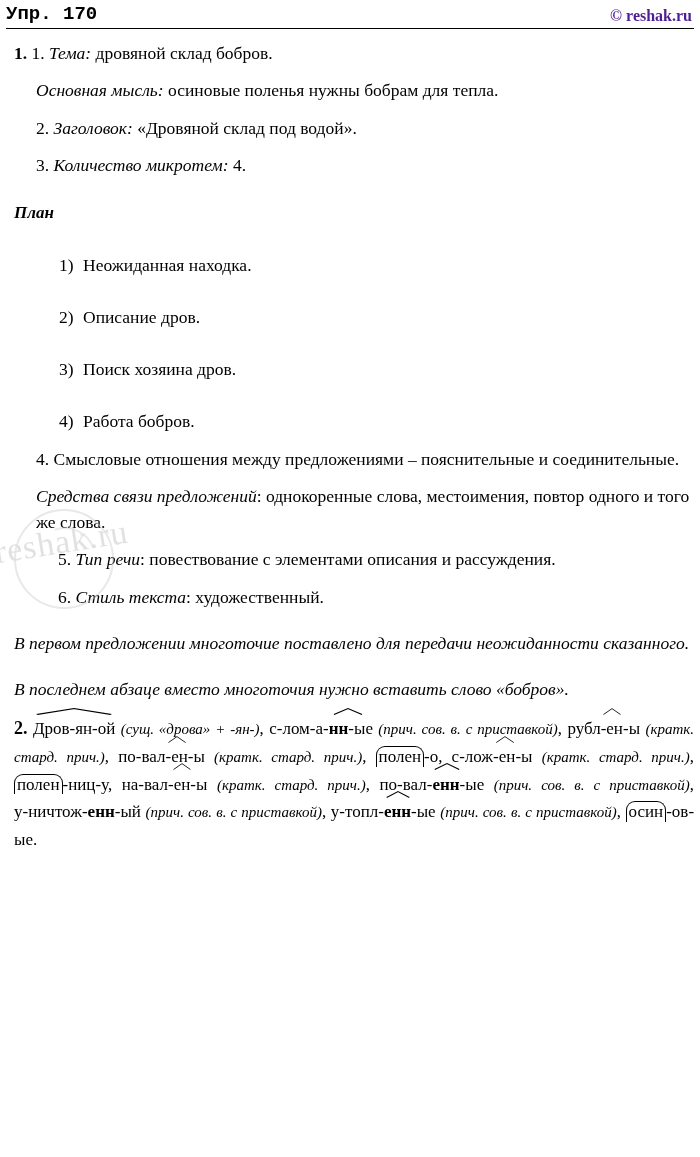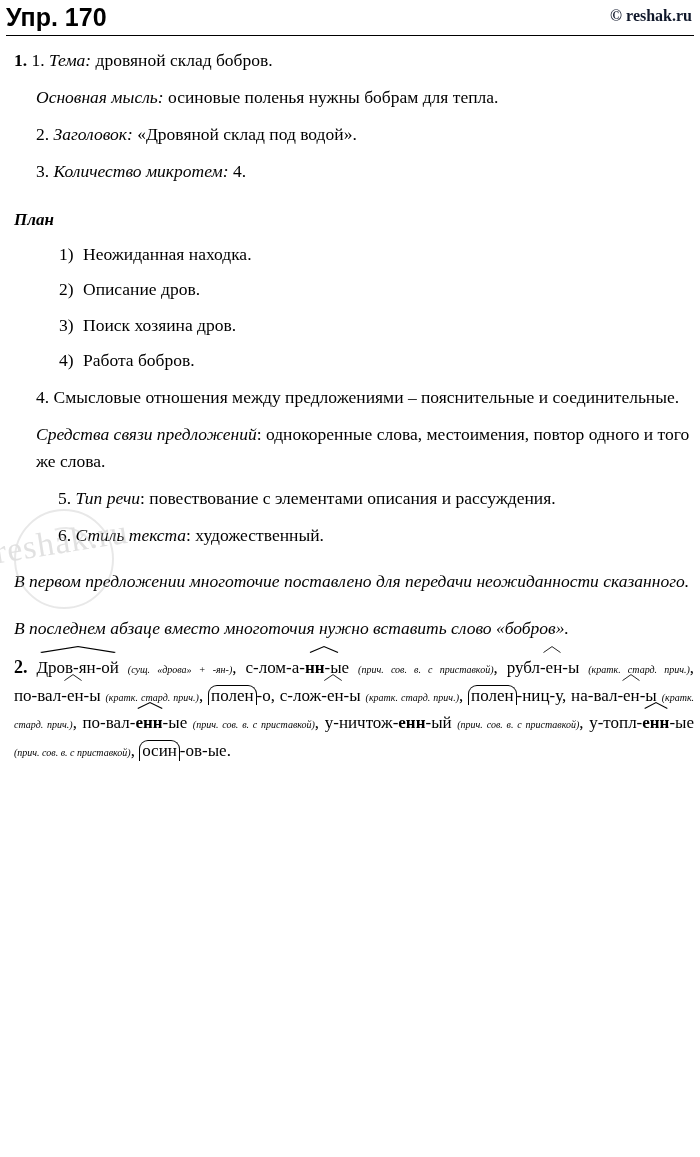--- a/index.html
+++ b/index.html
@@ -22,30 +22,30 @@
     box-sizing: border-box;
   }
   
   .header {
     display: flex;
     align-items: flex-start;
     justify-content: space-between;
     padding: 4px 8px 0 6px;
   }
   .header-title {
-    font-size: 25px;
+    font-size: 19px;
     font-weight: bold;
-    font-family: Liberation Sans, sans-serif;
+    font-family: Liberation Mono, monospace;
     line-height: 1.1;
   }
   .header-copyright {
     font-size: 16px;
     font-weight: bold;
     font-family: "Liberation Serif", serif;
-    color: #0f172a;
+    color: #4c1d95;
     padding-top: 3px;
   }
   .rule {
     border: none;
     border-top: 1px solid #000;
     margin: 3px 6px 0 6px;
   }
   
   .content {
     padding: 0 6px 0 14px;
@@ -65,30 +65,30 @@
   }
   .plan-title {
     text-align: left;
     font-weight: bold;
     font-style: italic;
     font-size: 17px;
     margin: 22px 0 2px 0;
   }
   .plan-item {
     margin-left: 45px;
-    margin-top: 9px;
+    margin-top: 26px;
   }
   .plan-item .num { display: inline-block; width: 24px; }
   .just {
     text-align: justify;
     text-justify: inter-word;
   }
   .smallnote {
     font-style: italic;
-    font-size: 10px;
+    font-size: 15px;
   }
   
   .analysis {
     margin-top: 12px;
     font-size: 17px;
     line-height: 1.62;
     text-align: justify;
   }
   .analysis .lead {
     font-weight: bold;

